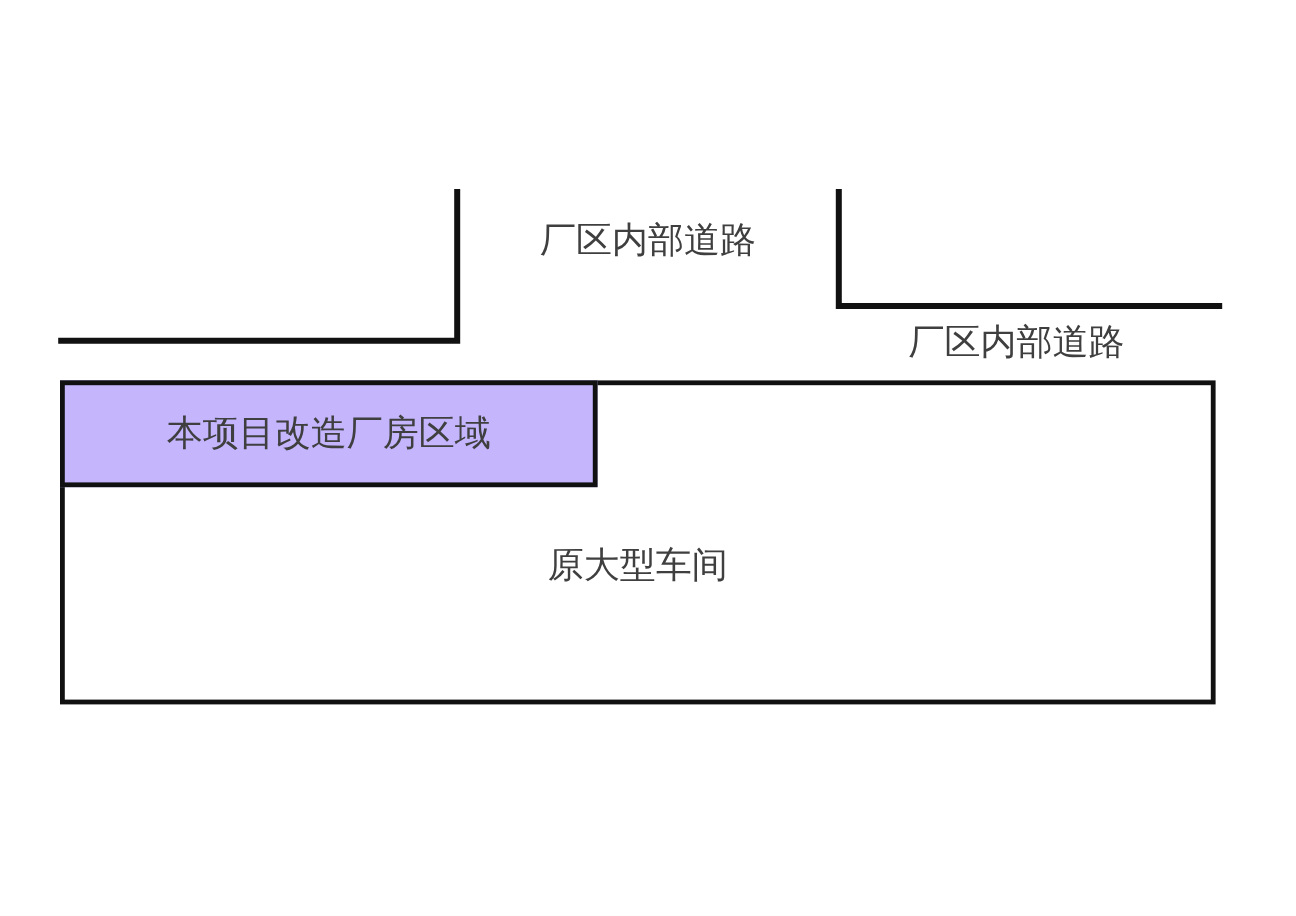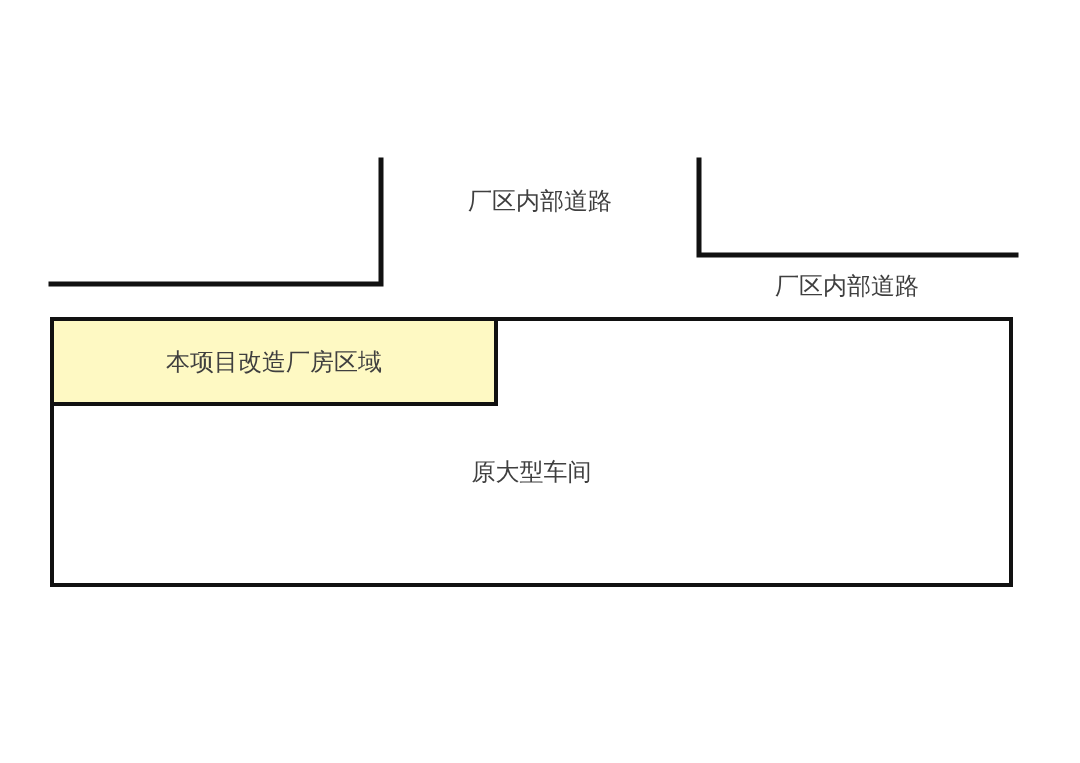--- a/index.html
+++ b/index.html
@@ -30,21 +30,21 @@
   .roads-svg polyline {
     fill: none;
     stroke: #111111;
     stroke-width: 5;
     stroke-linecap: square;
     stroke-linejoin: miter;
   }
   .label {
     position: absolute;
     color: #3f3f3f;
-    font-size: 24px;
+    font-size: 30px;
     line-height: 34px;
     white-space: nowrap;
     letter-spacing: 0px;
     font-weight: 400;
   }
   .road-label-top {
     left: 540px;
     top: 184px;
     transform: translateX(-50%);
   }
@@ -64,21 +64,21 @@
     background: #ffffff;
   }
   .inner-rect {
     position: absolute;
     left: 50px;
     top: 317px;
     width: 448px;
     height: 89px;
     border: 4px solid #111111;
     box-sizing: border-box;
-    background: #fef9c3;
+    background: #c4b5fd;
     display: flex;
     align-items: center;
     justify-content: center;
   }
   .inner-rect .label {
     position: static;
   }
   .workshop-label {
     left: 50px;
     top: 452px;

